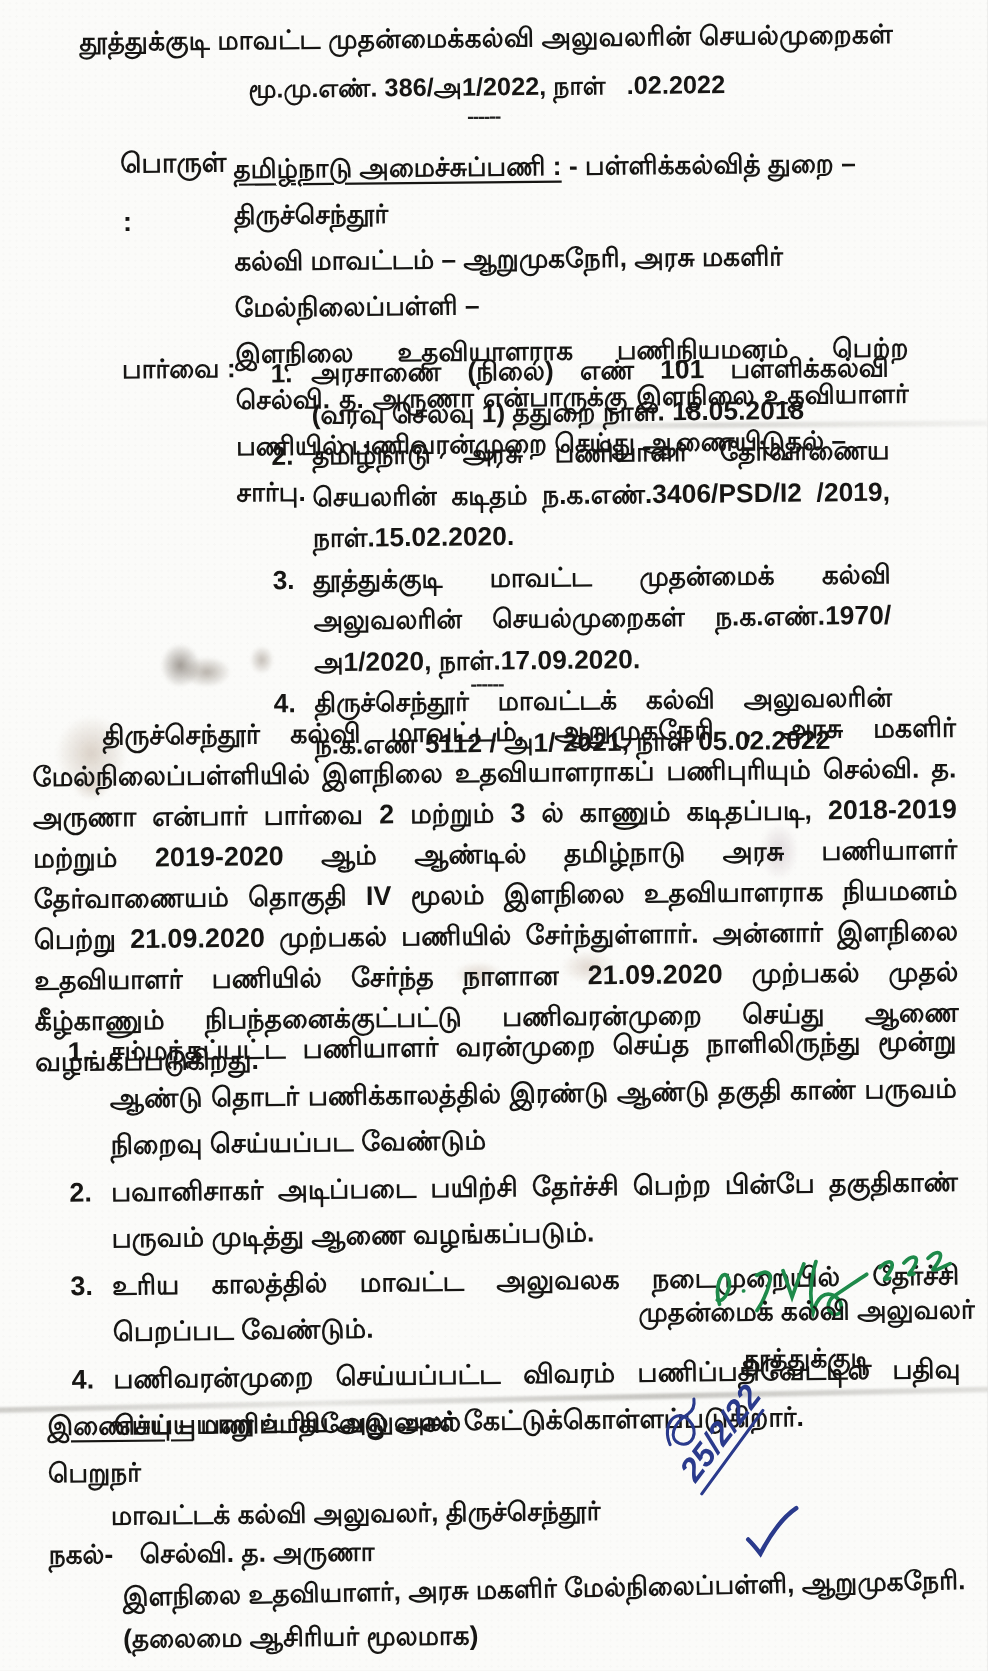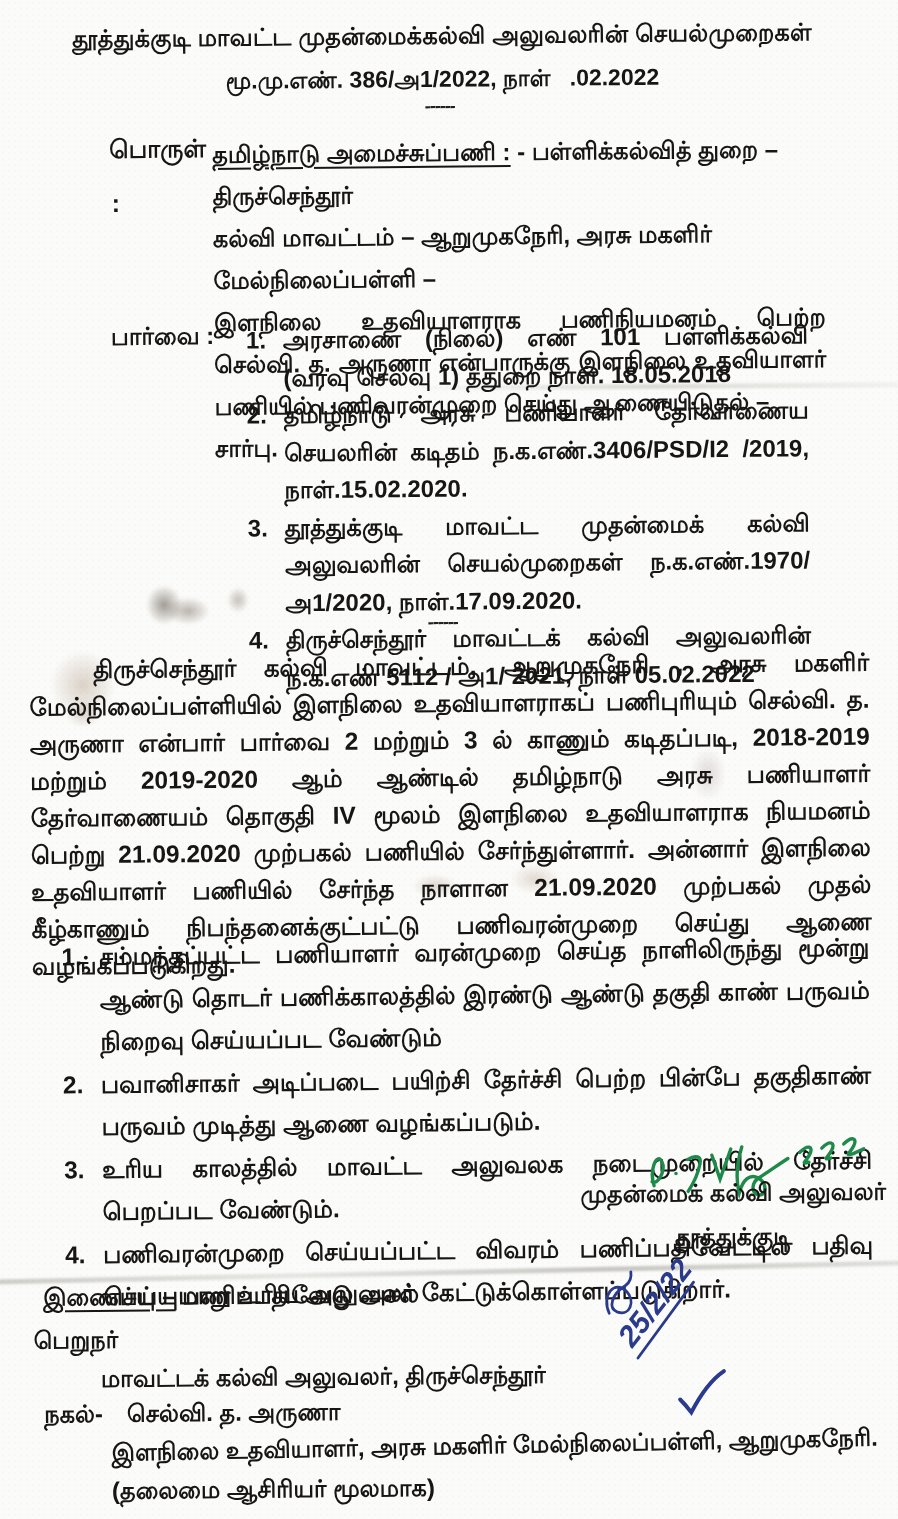--- a/index.html
+++ b/index.html
@@ -44,21 +44,21 @@
   .cond-item .txt{flex:1;text-align:justify;}
 
   .sigblock{position:absolute;top:1186px;right:14px;width:310px;text-align:center;font-size:24px;}
   .sig-place{margin-top:13px;}
   .green-sig{position:absolute;right:4px;top:1140px;}
   .blue-sig{position:absolute;left:588px;top:1238px;}
   .check{position:absolute;left:664px;top:1374px;}
 
   .fline{position:absolute;font-size:24px;white-space:nowrap;}
   .f-enc{top:1284px;left:38px;}
-  .f-to{top:1327px;left:28px;}
+  .f-to{top:1327px;left:38px;}
   .f-recip{top:1366px;left:95px;}
   .f-copy{top:1401px;left:38px;}
   .f-copy .name{margin-left:24px;}
   .f-addr{top:1436px;left:105px;transform:rotate(-0.6deg);}
   .f-via{top:1478px;left:105px;}
 
   .stain{position:absolute;border-radius:50%;filter:blur(1.5px);}
   .crease{position:absolute;height:5px;filter:blur(1px);}
 </style>
 </head>

